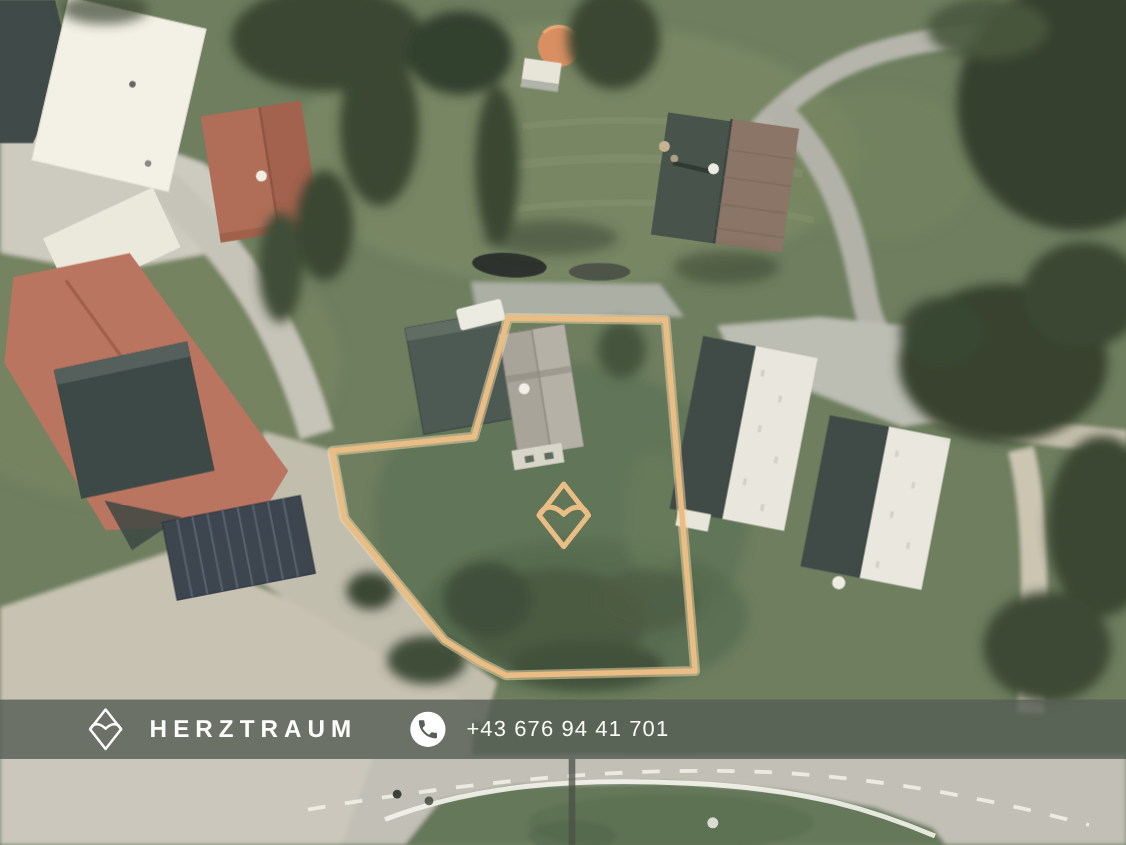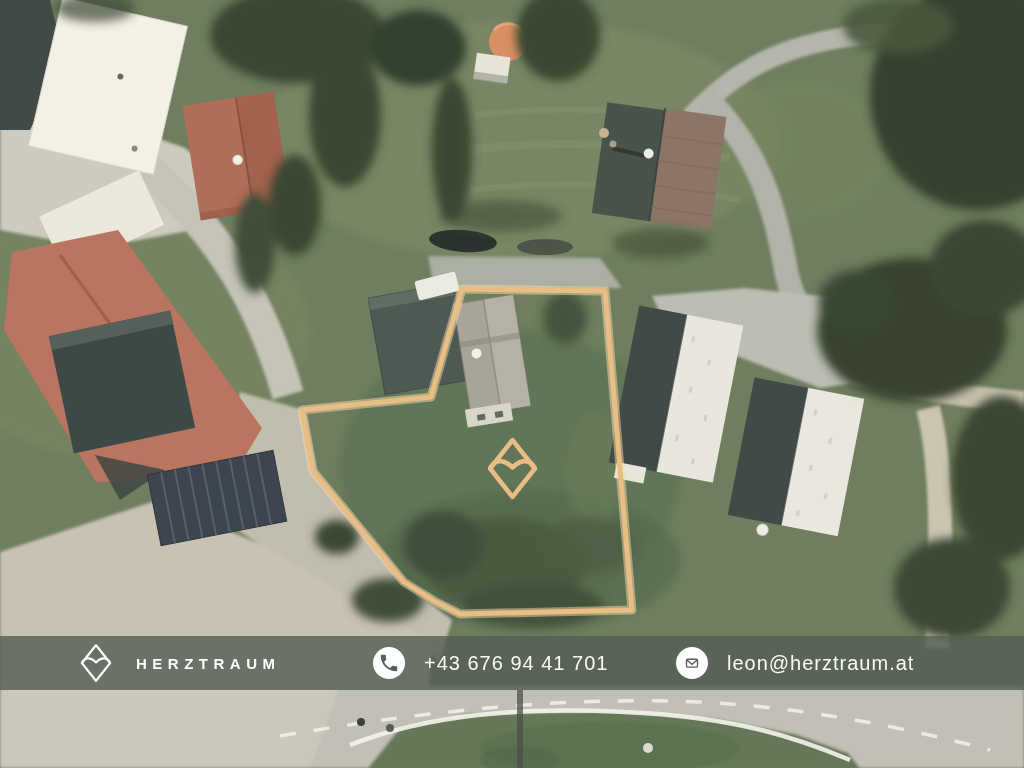--- a/index.html
+++ b/index.html
@@ -10,21 +10,21 @@
   .overlay{position:absolute;left:0;top:0;pointer-events:none;}
   .overlay .halo{fill:none;stroke:#f6dcac;stroke-width:9;stroke-linejoin:round;opacity:.5;}
   .overlay .line{fill:none;stroke:#eabd85;stroke-width:5;stroke-linejoin:round;}
   .marker{position:absolute;left:487px;top:437px;width:51px;height:63px;pointer-events:none;}
   .marker path{fill:none;stroke:#eabd85;stroke-width:9;stroke-linejoin:round;stroke-linecap:round;}
   .footer{position:absolute;left:0;top:636px;width:1024px;height:54px;
           background:rgba(84,92,84,0.80);}
   .brand{position:absolute;left:80px;top:0;height:54px;display:flex;align-items:center;gap:24px;}
   .brand svg{width:32px;height:40px;}
   .brand svg path{fill:none;stroke:#ffffff;stroke-width:7;stroke-linejoin:round;stroke-linecap:round;}
-  .brand-name{color:#fdfdfb;font-size:15px;font-weight:600;letter-spacing:5.5px;}
+  .brand-name{color:#fdfdfb;font-size:22px;font-weight:600;letter-spacing:5.5px;}
   .contact{position:absolute;top:0;height:54px;display:flex;align-items:center;gap:19px;}
   .contact.phone{left:373px;}
   .contact.email{left:676px;}
   .circle{width:32px;height:32px;border-radius:50%;background:#ffffff;
           display:flex;align-items:center;justify-content:center;}
   .circle svg{width:22px;height:22px;}
   .contact-text{color:#fafaf6;font-size:20px;font-weight:400;letter-spacing:1px;}
 </style>
 </head>
 <body>
@@ -255,24 +255,15 @@
 
     <div class="contact phone">
       <span class="circle">
         <svg viewBox="0 0 24 24">
           <path fill="#566058" d="M6.62,10.79 C8.06,13.62 10.38,15.94 13.21,17.38 L15.41,15.18 C15.69,14.9 16.08,14.82 16.43,14.93 C17.55,15.3 18.75,15.5 20,15.5 C20.55,15.5 21,15.95 21,16.5 L21,20 C21,20.55 20.55,21 20,21 C10.61,21 3,13.39 3,4 C3,3.45 3.45,3 4,3 L7.5,3 C8.05,3 8.5,3.45 8.5,4 C8.5,5.25 8.7,6.45 9.07,7.57 C9.18,7.92 9.1,8.31 8.82,8.59 L6.62,10.79 Z"></path>
         </svg>
       </span>
       <span class="contact-text">+43 676 94 41 701</span>
     </div>
 
-    <div class="contact email">
-      <span class="circle">
-        <svg viewBox="0 0 32 32">
-          <rect x="8" y="10.5" width="16" height="11.5" rx="1.5" fill="none" stroke="#566058" stroke-width="2"></rect>
-          <path d="M8.5,11.5 L16,18 L23.5,11.5" fill="none" stroke="#566058" stroke-width="2"></path>
-        </svg>
-      </span>
-      <span class="contact-text">leon@herztraum.at</span>
-    </div>
   </footer>
 
 </div>
 
 </body></html>

